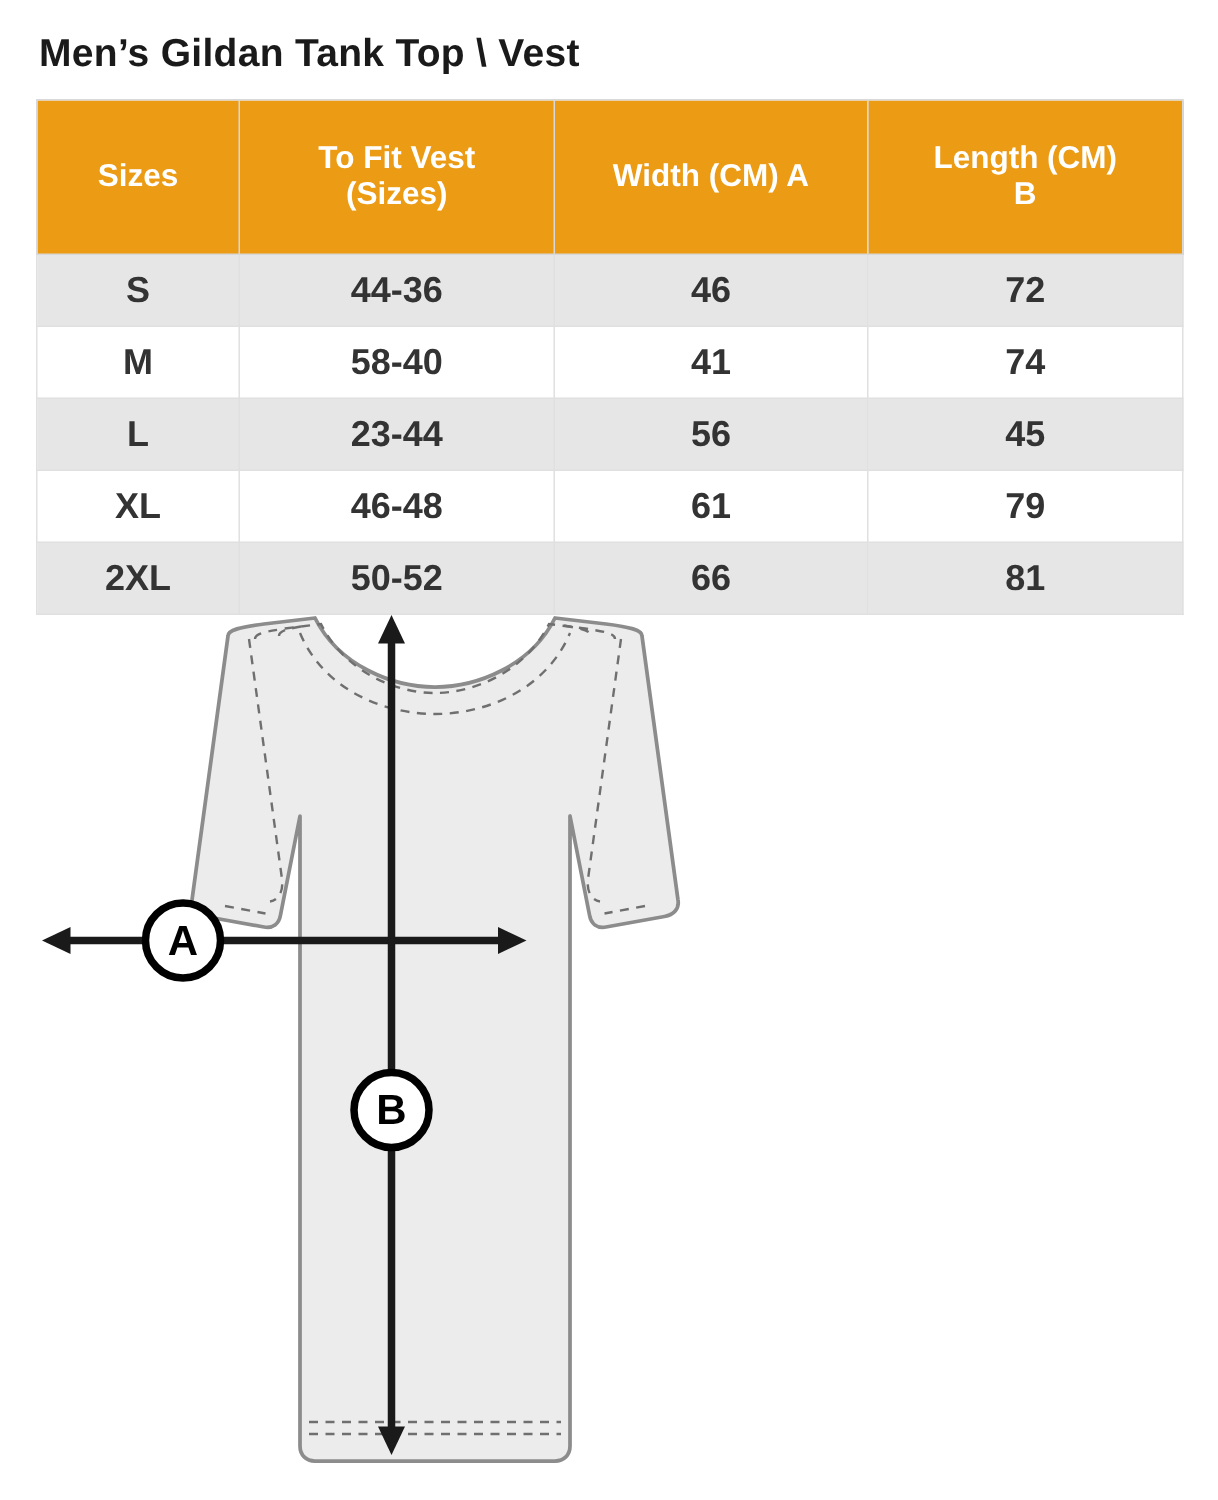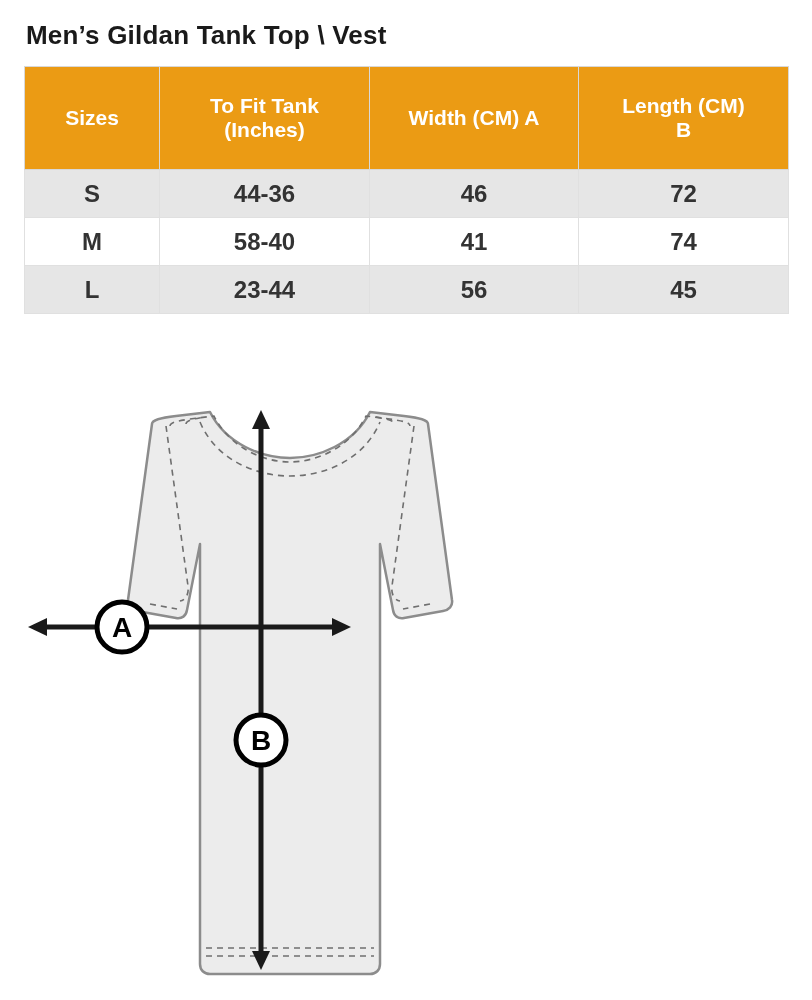--- a/index.html
+++ b/index.html
@@ -95,22 +95,22 @@
       <col class="col-chest">
       <col class="col-width">
       <col class="col-length">
     </colgroup>
     <thead>
       <tr>
         <th>
           <span>Sizes</span>
         </th>
         <th>
-          <span>To Fit Tank</span><br>
-          <span>(Inches)</span>
+          <span>To Fit Vest</span><br>
+          <span>(Sizes)</span>
         </th>
         <th>
           <span>Width (CM) A</span>
         </th>
         <th>
           <span>Length  (CM)</span><br>
           <span>B</span>
         </th>
       </tr>
     </thead>
@@ -125,20 +125,32 @@
         <td>M</td>
         <td>58-40</td>
         <td>41</td>
         <td>74</td>
       </tr>
       <tr>
         <td>L</td>
         <td>23-44</td>
         <td>56</td>
         <td>45</td>
+      </tr>
+      <tr>
+        <td>XL</td>
+        <td>46-48</td>
+        <td>61</td>
+        <td>79</td>
+      </tr>
+      <tr>
+        <td>2XL</td>
+        <td>50-52</td>
+        <td>66</td>
+        <td>81</td>
       </tr>
     </tbody>
   </table>
 
   <div class="diagram">
     <svg width="812" height="596" viewBox="0 0 812 596" xmlns="http://www.w3.org/2000/svg">
 
       <g>
         <path d="M 152 20
                  C 152 16, 160 14, 176 12

